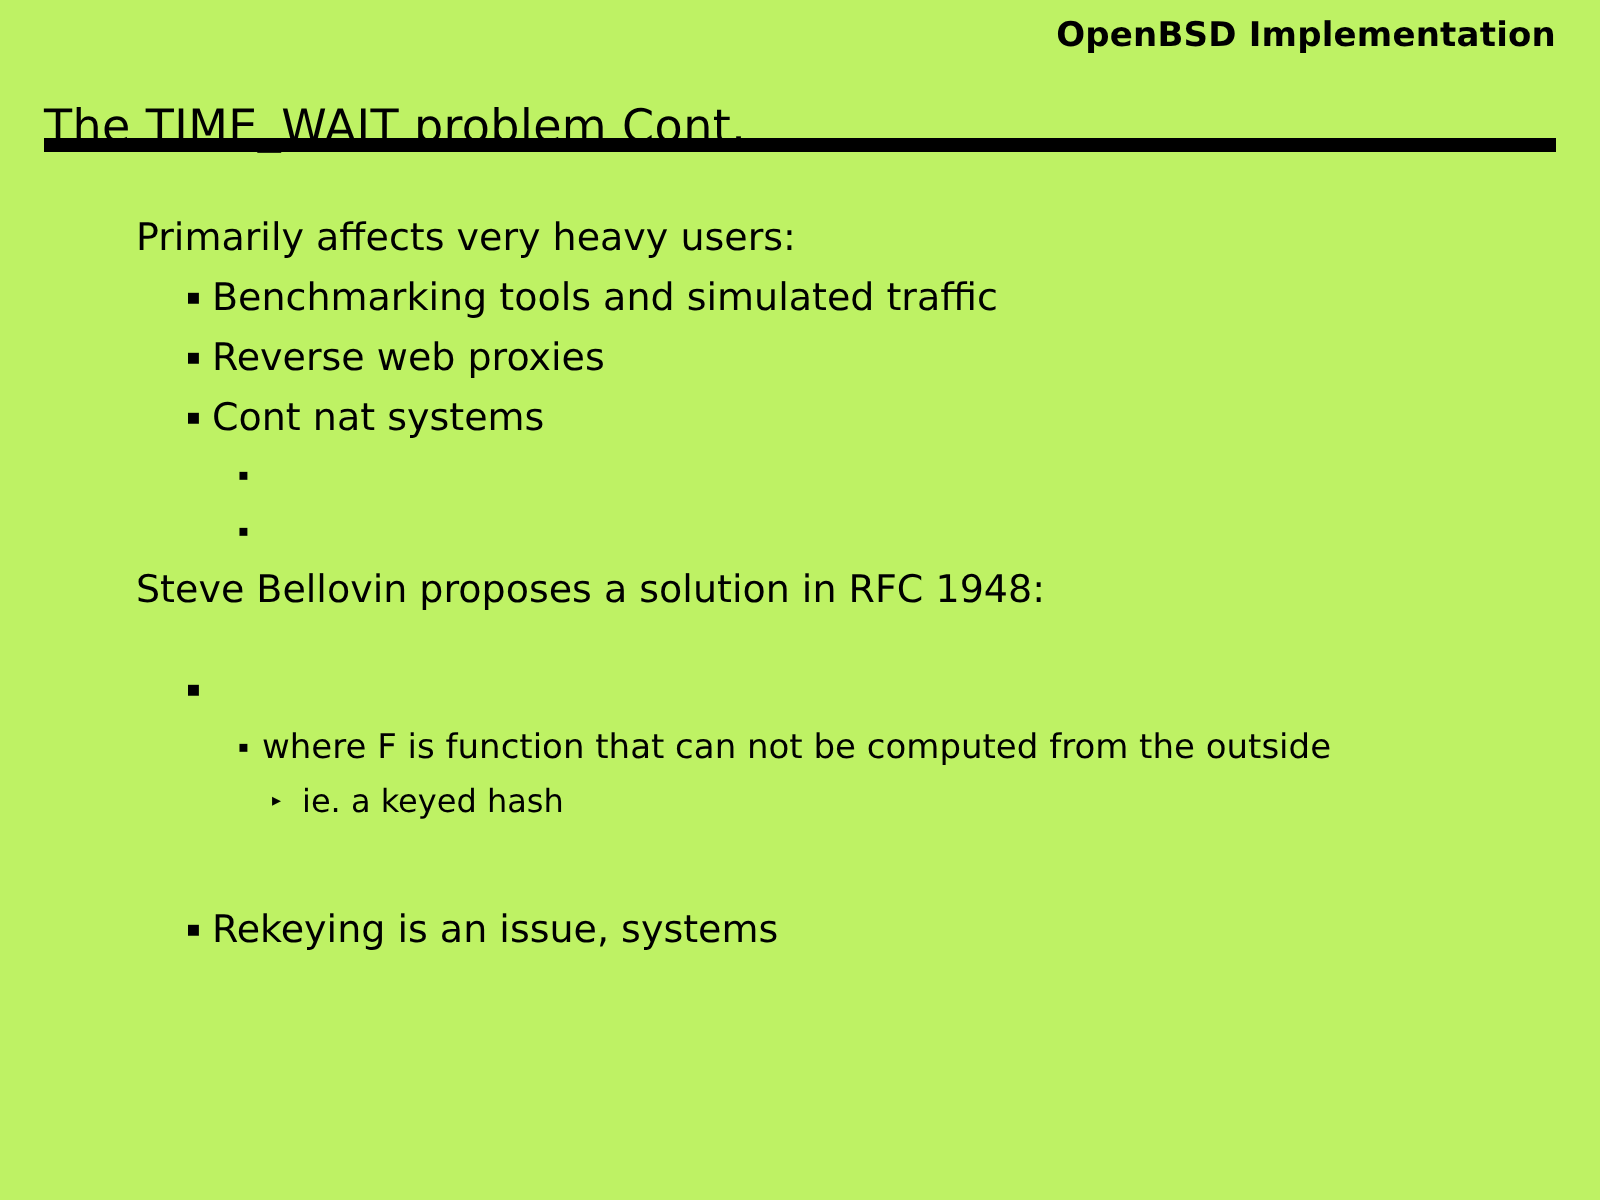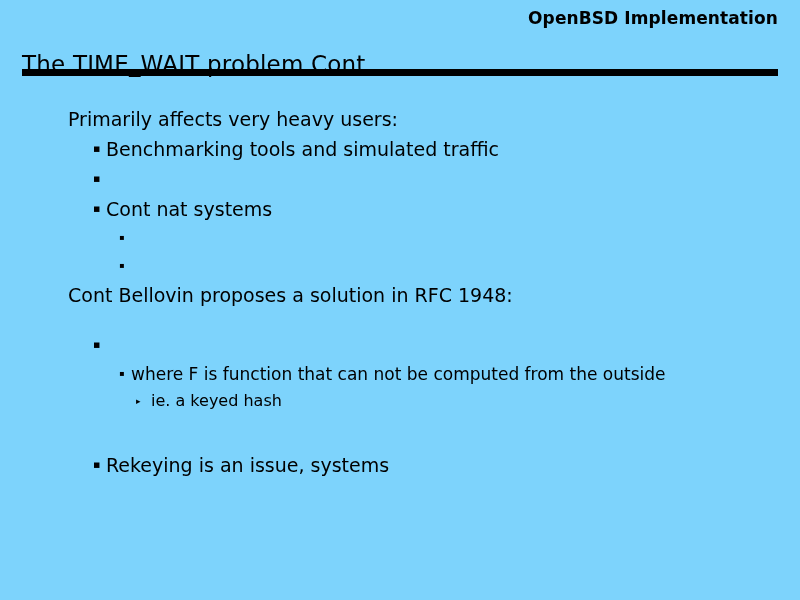--- a/index.html
+++ b/index.html
@@ -11,21 +11,21 @@
     height: 600px;
     background: #f6faf6;
     font-family: "DejaVu Sans", sans-serif;
     overflow: hidden;
   }
 
   #slide {
     position: relative;
     width: 800px;
     height: 600px;
-    background: #7dd3fc;
+    background: #bef264;
   }
 
   
   #header-line {
     position: absolute;
     left: 22px;
     top: 8px;
     width: 756px;
     text-align: right;
   }
@@ -156,38 +156,39 @@
       <span class="txt">Primarily affects very heavy users:</span>
     </div>
 
     <div class="line lvl1">
       <span class="bullet">▪</span>
       <span class="txt">Benchmarking tools and simulated traffic</span>
     </div>
 
     <div class="line lvl1">
       <span class="bullet">▪</span>
+      <span class="txt">Reverse web proxies</span>
     </div>
 
     <div class="line lvl1">
       <span class="bullet">▪</span>
       <span class="txt">Cont nat systems</span>
     </div>
 
     <div class="line lvl2">
       <span class="bullet">▪</span>
     </div>
 
     <div class="line lvl2">
       <span class="bullet">▪</span>
       <span class="txt"></span>
     </div>
 
     <div class="line lvl0">
-      <span class="txt">Cont Bellovin proposes a solution in RFC 1948:</span>
+      <span class="txt">Steve Bellovin proposes a solution in RFC 1948:</span>
     </div>
 
     <div class="spacer-20"></div>
 
     <div class="line lvl1">
       <span class="bullet">▪</span>
     </div>
 
     <div class="line lvl2">
       <span class="bullet">▪</span>

